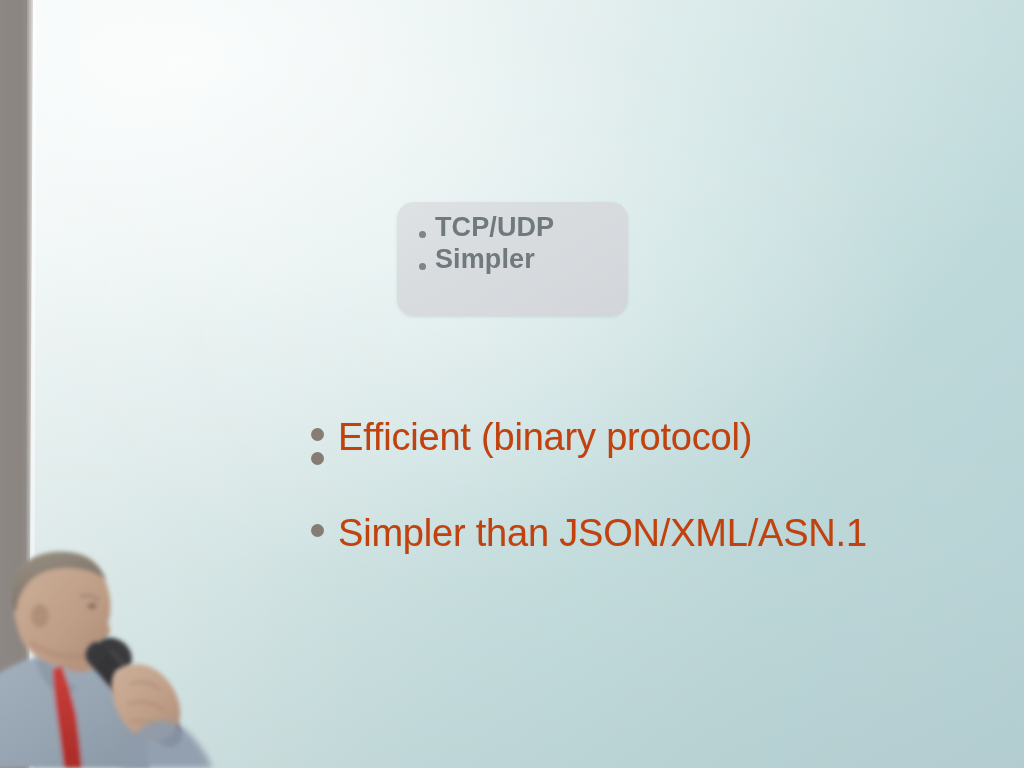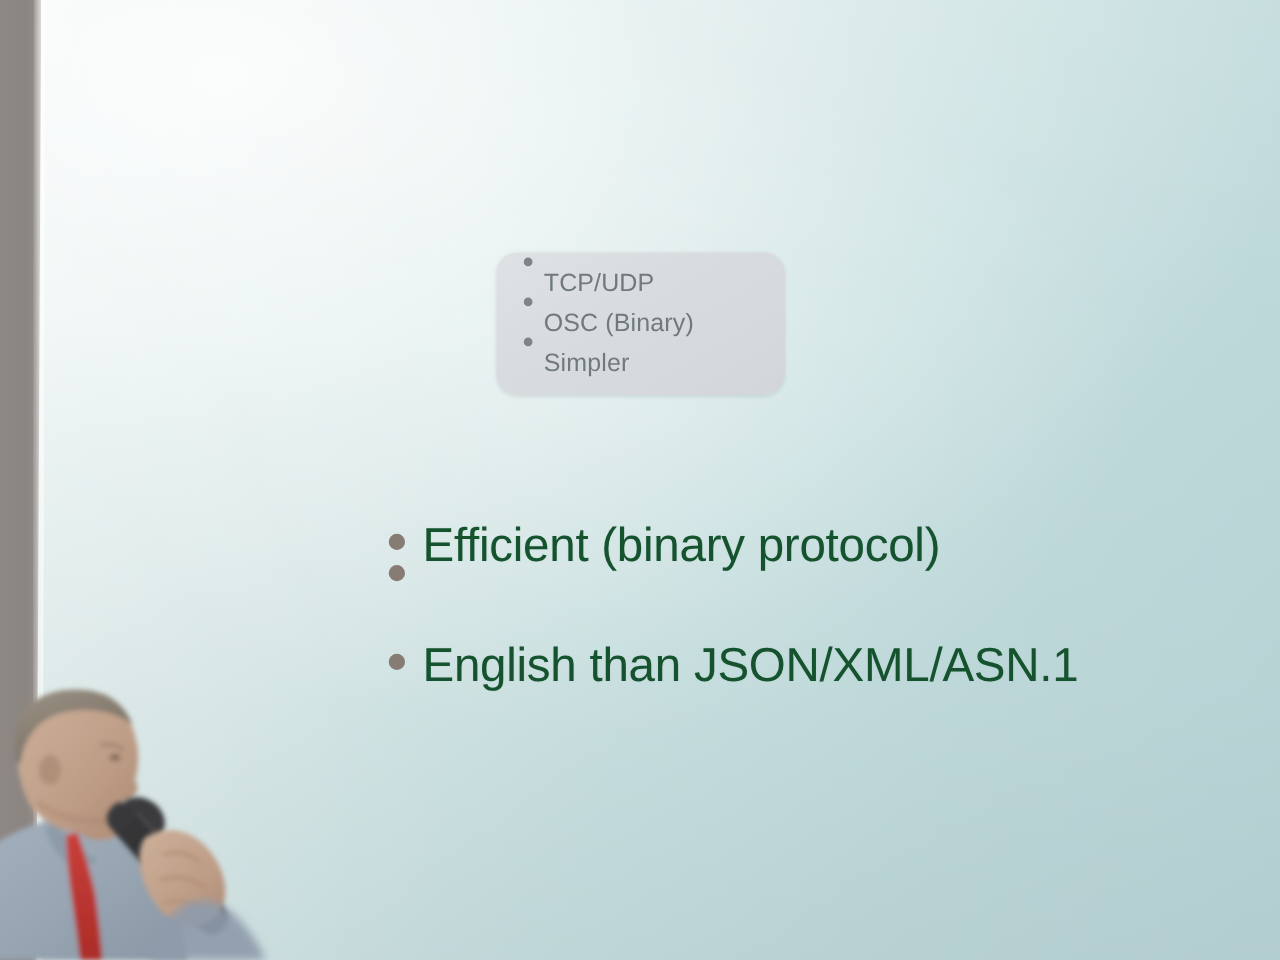--- a/index.html
+++ b/index.html
@@ -86,27 +86,28 @@
   .callout-list {
     position: absolute;
     left: 22px;
     top: 9px;
     margin: 0;
     padding: 0;
     list-style: none;
   }
   .callout-list li {
     display: flex;
-    align-items: flex-start;
+    align-items: flex-end;
     height: 32px;
     color: #707a7e;
-    font-size: 20px;
+    font-size: 27px;
     line-height: 32px;
     letter-spacing: 0.1px;
     white-space: nowrap;
+    font-weight: bold;
   }
   .callout-list .bul {
     flex: 0 0 auto;
     width: 7px;
     height: 7px;
     border-radius: 50%;
     background: #7e8488;
     margin-right: 9px;
     position: relative;
     top: -5px;
@@ -118,21 +119,21 @@
     left: 311px;
     top: 413px;
     margin: 0;
     padding: 0;
     list-style: none;
   }
   .main-list li {
     display: flex;
     align-items: baseline;
     height: 48px;
-    color: #14532d;
+    color: #c2410c;
     font-size: 38px;
     line-height: 48px;
     letter-spacing: -0.2px;
     white-space: nowrap;
     text-shadow: 0 0 1px rgba(130,150,155,0.30);
   }
   .main-list .bul {
     flex: 0 0 auto;
     width: 13px;
     height: 13px;
@@ -164,43 +165,39 @@
   <div class="wall-shade"></div>
 
   <div class="wall-edge"></div>
   <div class="wall-edge-hi"></div>
 
   <div class="callout">
     <ul class="callout-list">
       <li>
         <span class="bul"></span>
         <span>TCP/UDP</span>
-      </li>
-      <li>
-        <span class="bul"></span>
-        <span>OSC (Binary)</span>
       </li>
       <li>
         <span class="bul"></span>
         <span>Simpler</span>
       </li>
     </ul>
   </div>
 
   <ul class="main-list">
     <li>
       <span class="bul"></span>
       <span>Efficient (binary protocol)</span>
     </li>
     <li>
       <span class="bul"></span>
     </li>
     <li>
       <span class="bul"></span>
-      <span>English than JSON/XML/ASN.1</span>
+      <span>Simpler than JSON/XML/ASN.1</span>
     </li>
   </ul>
 
   <div id="presenter">
     <svg width="300" height="230" viewBox="0 0 300 230" xmlns="http://www.w3.org/2000/svg">
       <defs>
         <linearGradient id="shirtG" x1="0" y1="0" x2="1" y2="1">
           <stop offset="0%" stop-color="#a3b0bd"></stop>
           <stop offset="55%" stop-color="#97a4b1"></stop>
           <stop offset="100%" stop-color="#8996a4"></stop>

